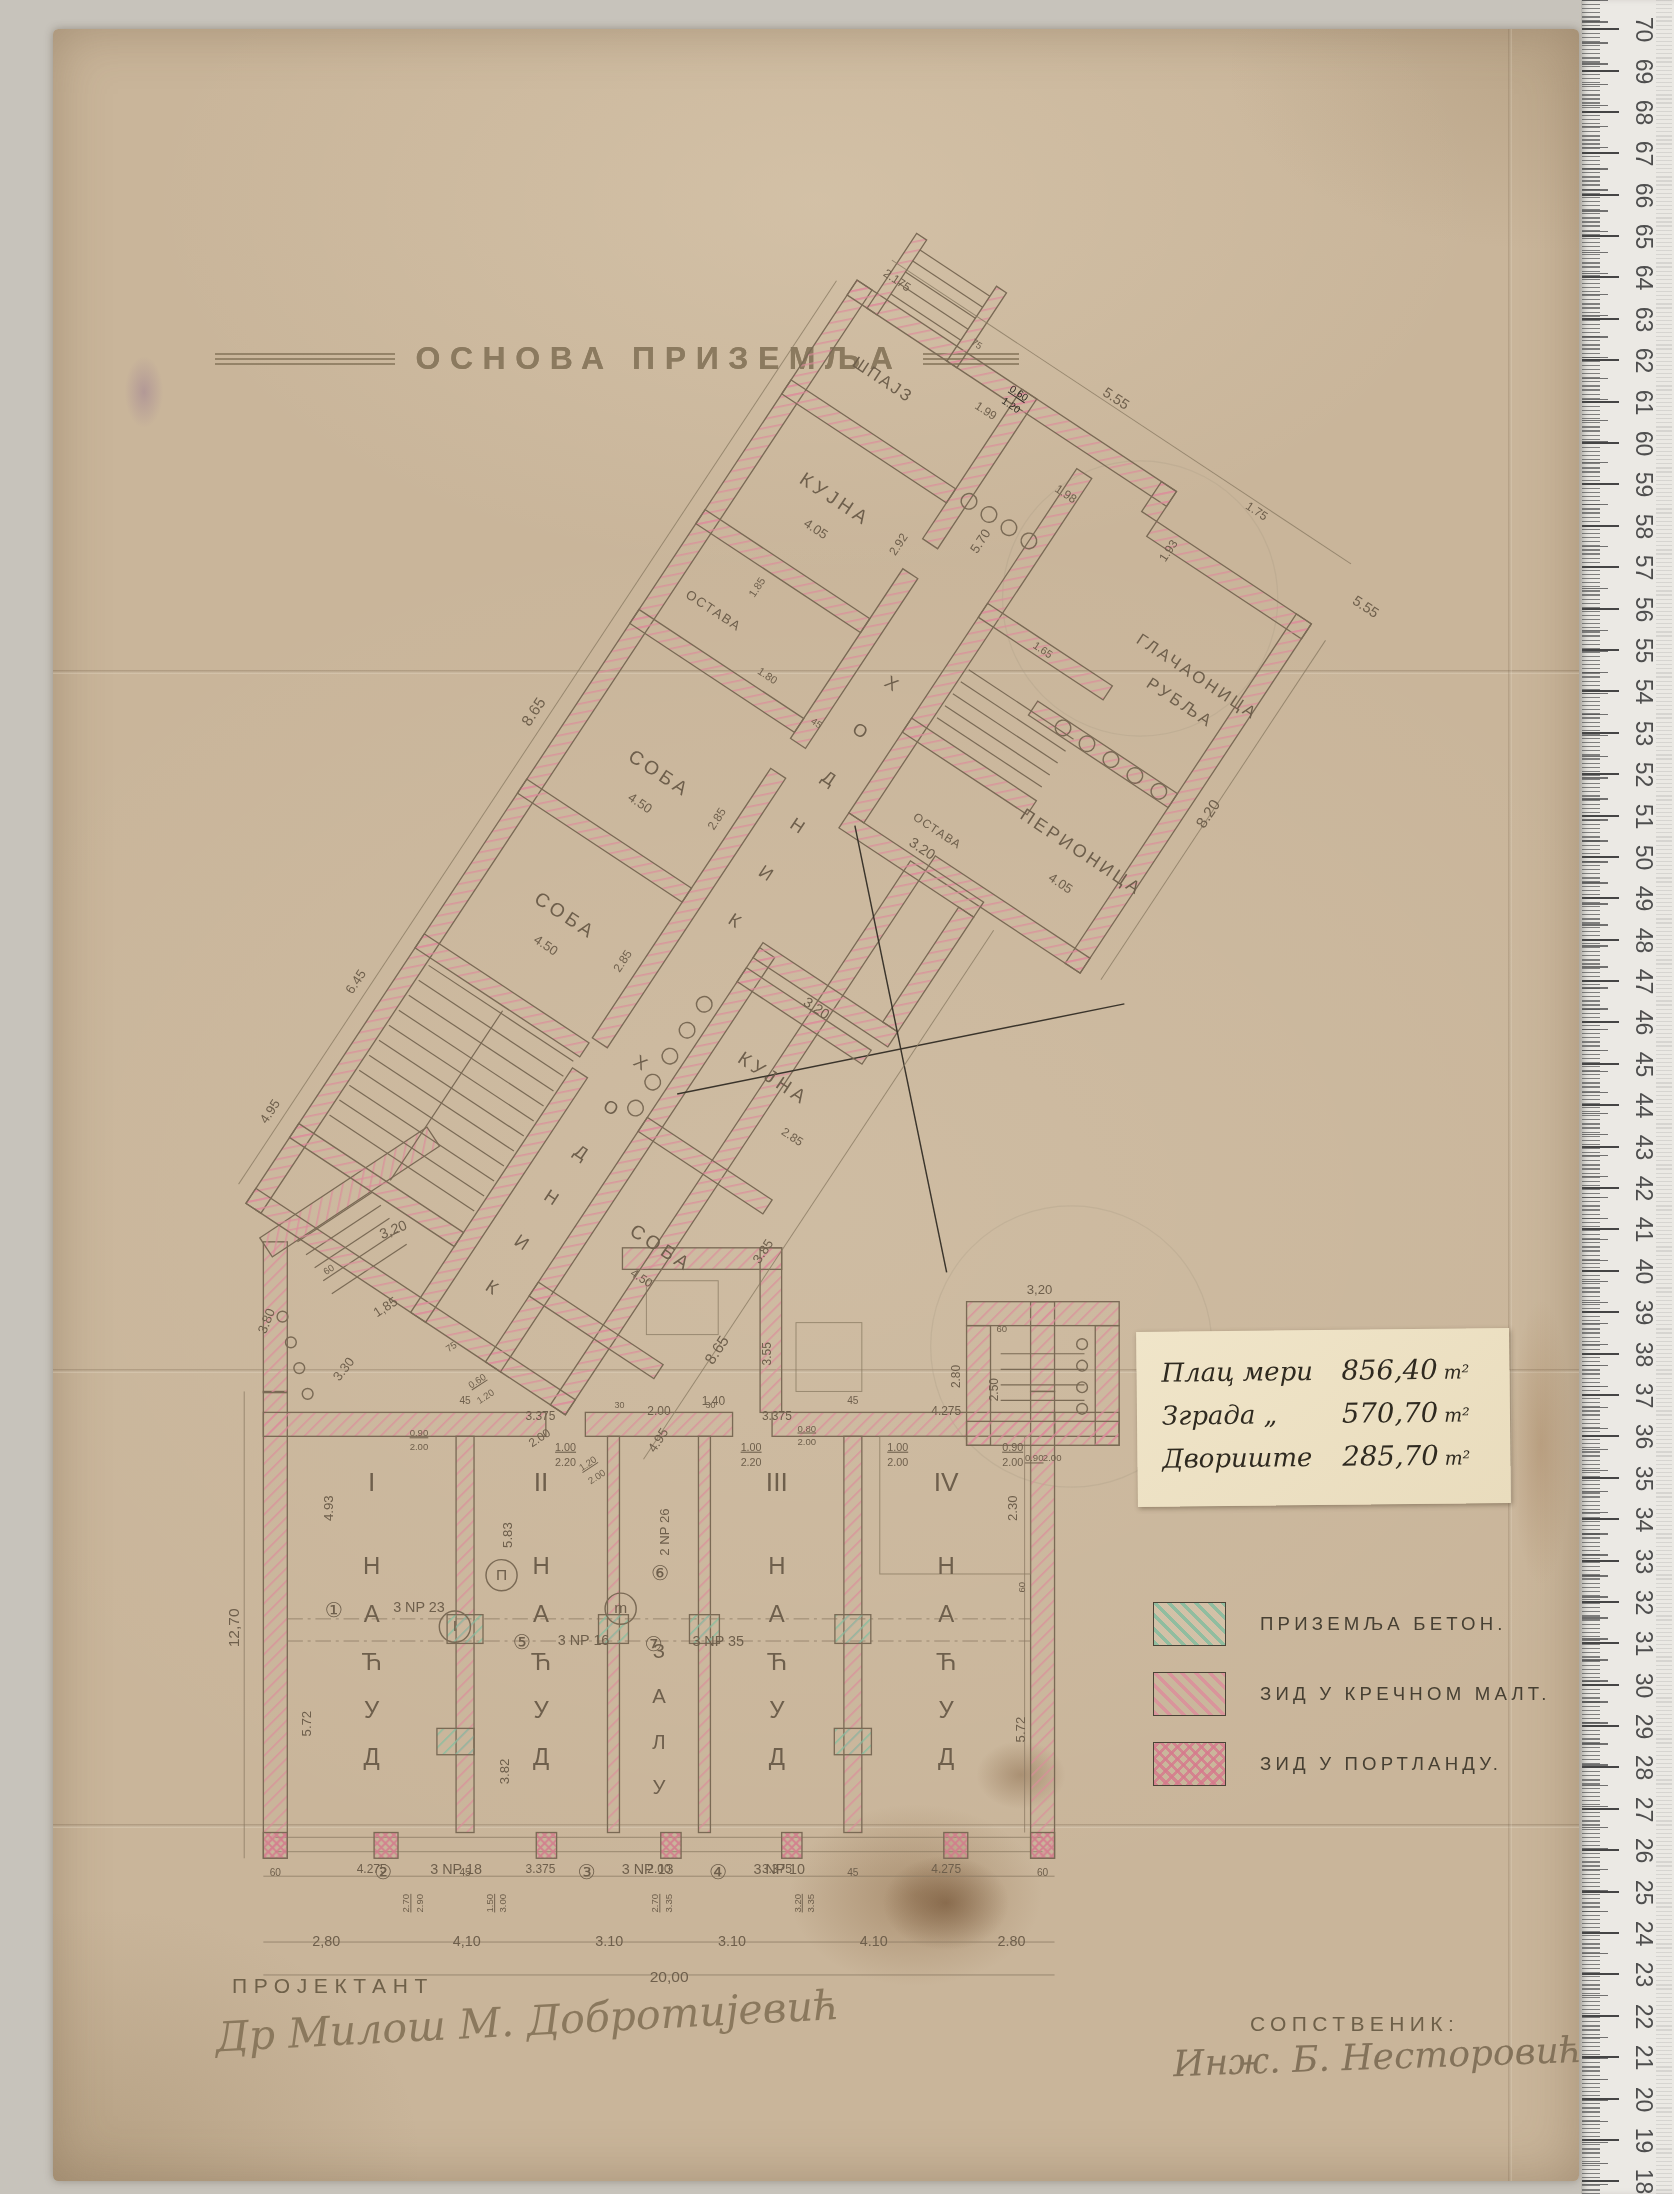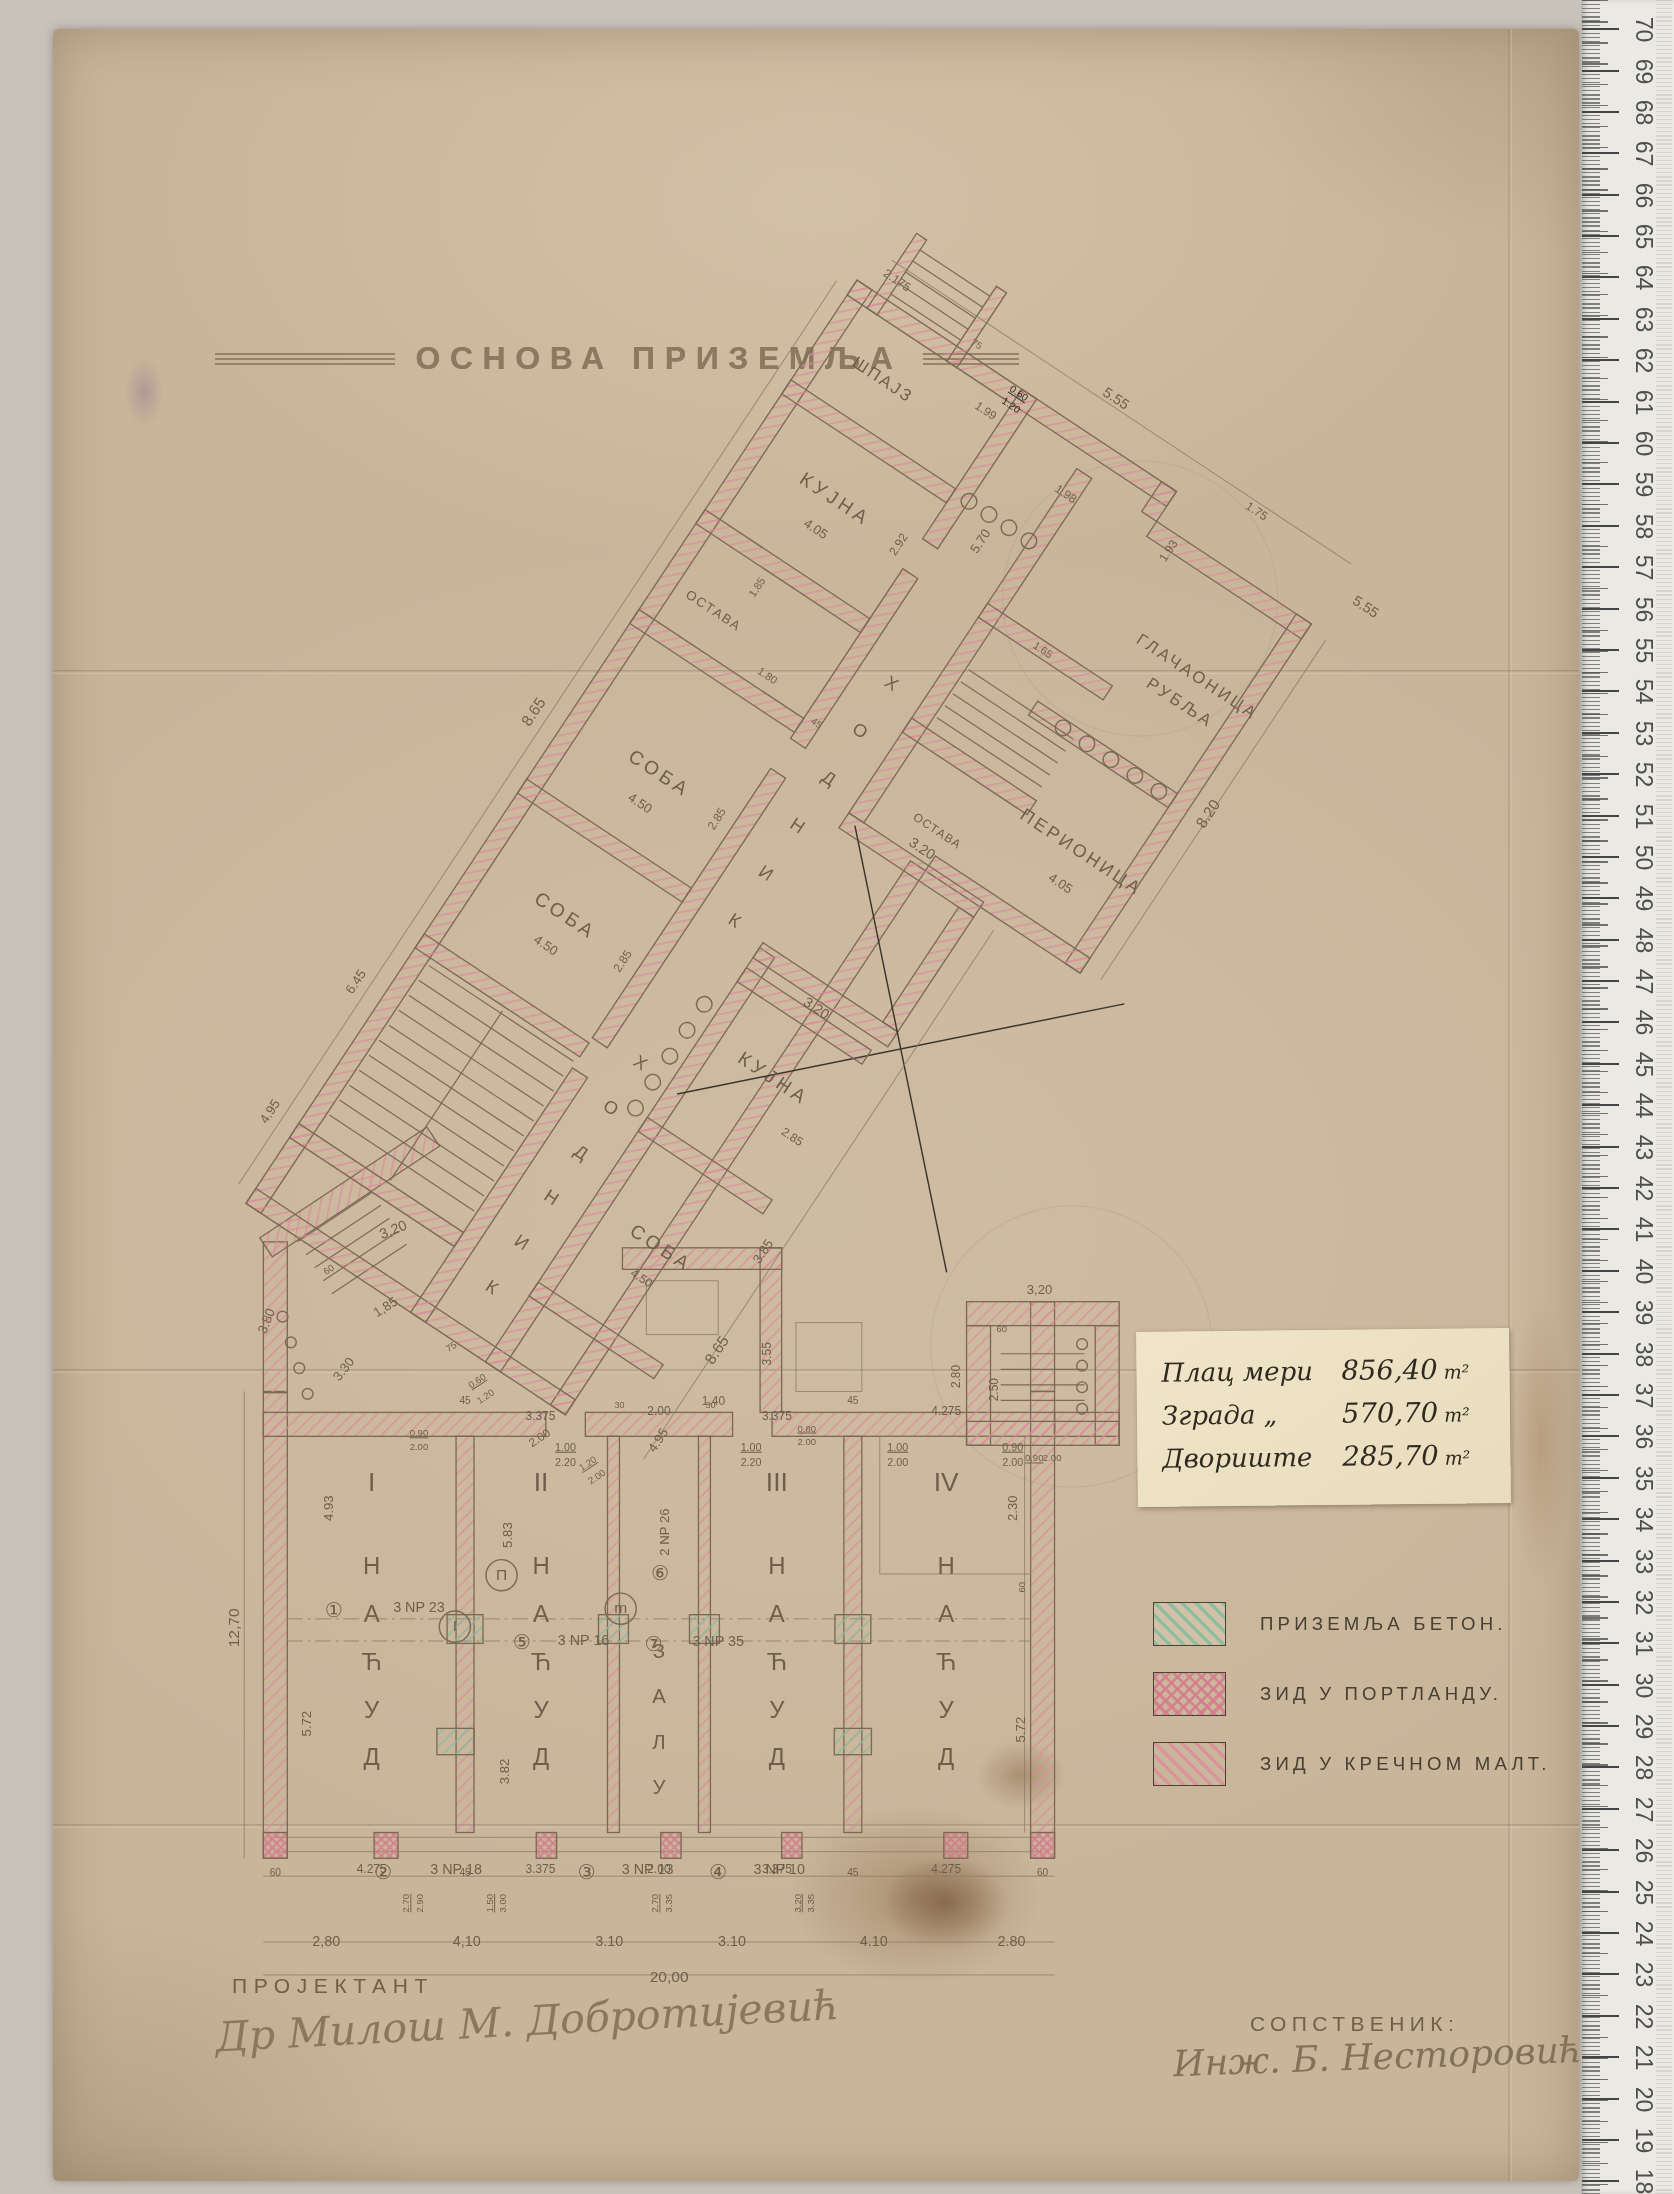--- a/index.html
+++ b/index.html
@@ -489,26 +489,26 @@
       <span class="note-unit">m²</span>
     </div>
   </div>
 
   <div class="legend" id="legend">
       <div class="legend-row">
         <div class="swatch sw-concrete"></div>
         <div class="legend-label">ПРИЗЕМЉА БЕТОН.</div>
       </div>
       <div class="legend-row">
+        <div class="swatch sw-lime"></div>
+        <div class="legend-label">ЗИД У КРЕЧНОМ МАЛТ.</div>
+      </div>
+      <div class="legend-row">
         <div class="swatch sw-portland"></div>
         <div class="legend-label">ЗИД У ПОРТЛАНДУ.</div>
-      </div>
-      <div class="legend-row">
-        <div class="swatch sw-lime"></div>
-        <div class="legend-label">ЗИД У КРЕЧНОМ МАЛТ.</div>
       </div>
     </div>
 
   <div class="owner-label">ПРОЈЕКТАНТ</div>
   <div class="owner-sig">Др Милош М. Добротијевић</div>
   <div class="designer-label">СОПСТВЕНИК:</div>
   <div class="designer-sig">Инж. Б. Несторовић</div>
 
   <div class="ruler" id="ruler">
     <div class="ruler-mm"></div>

